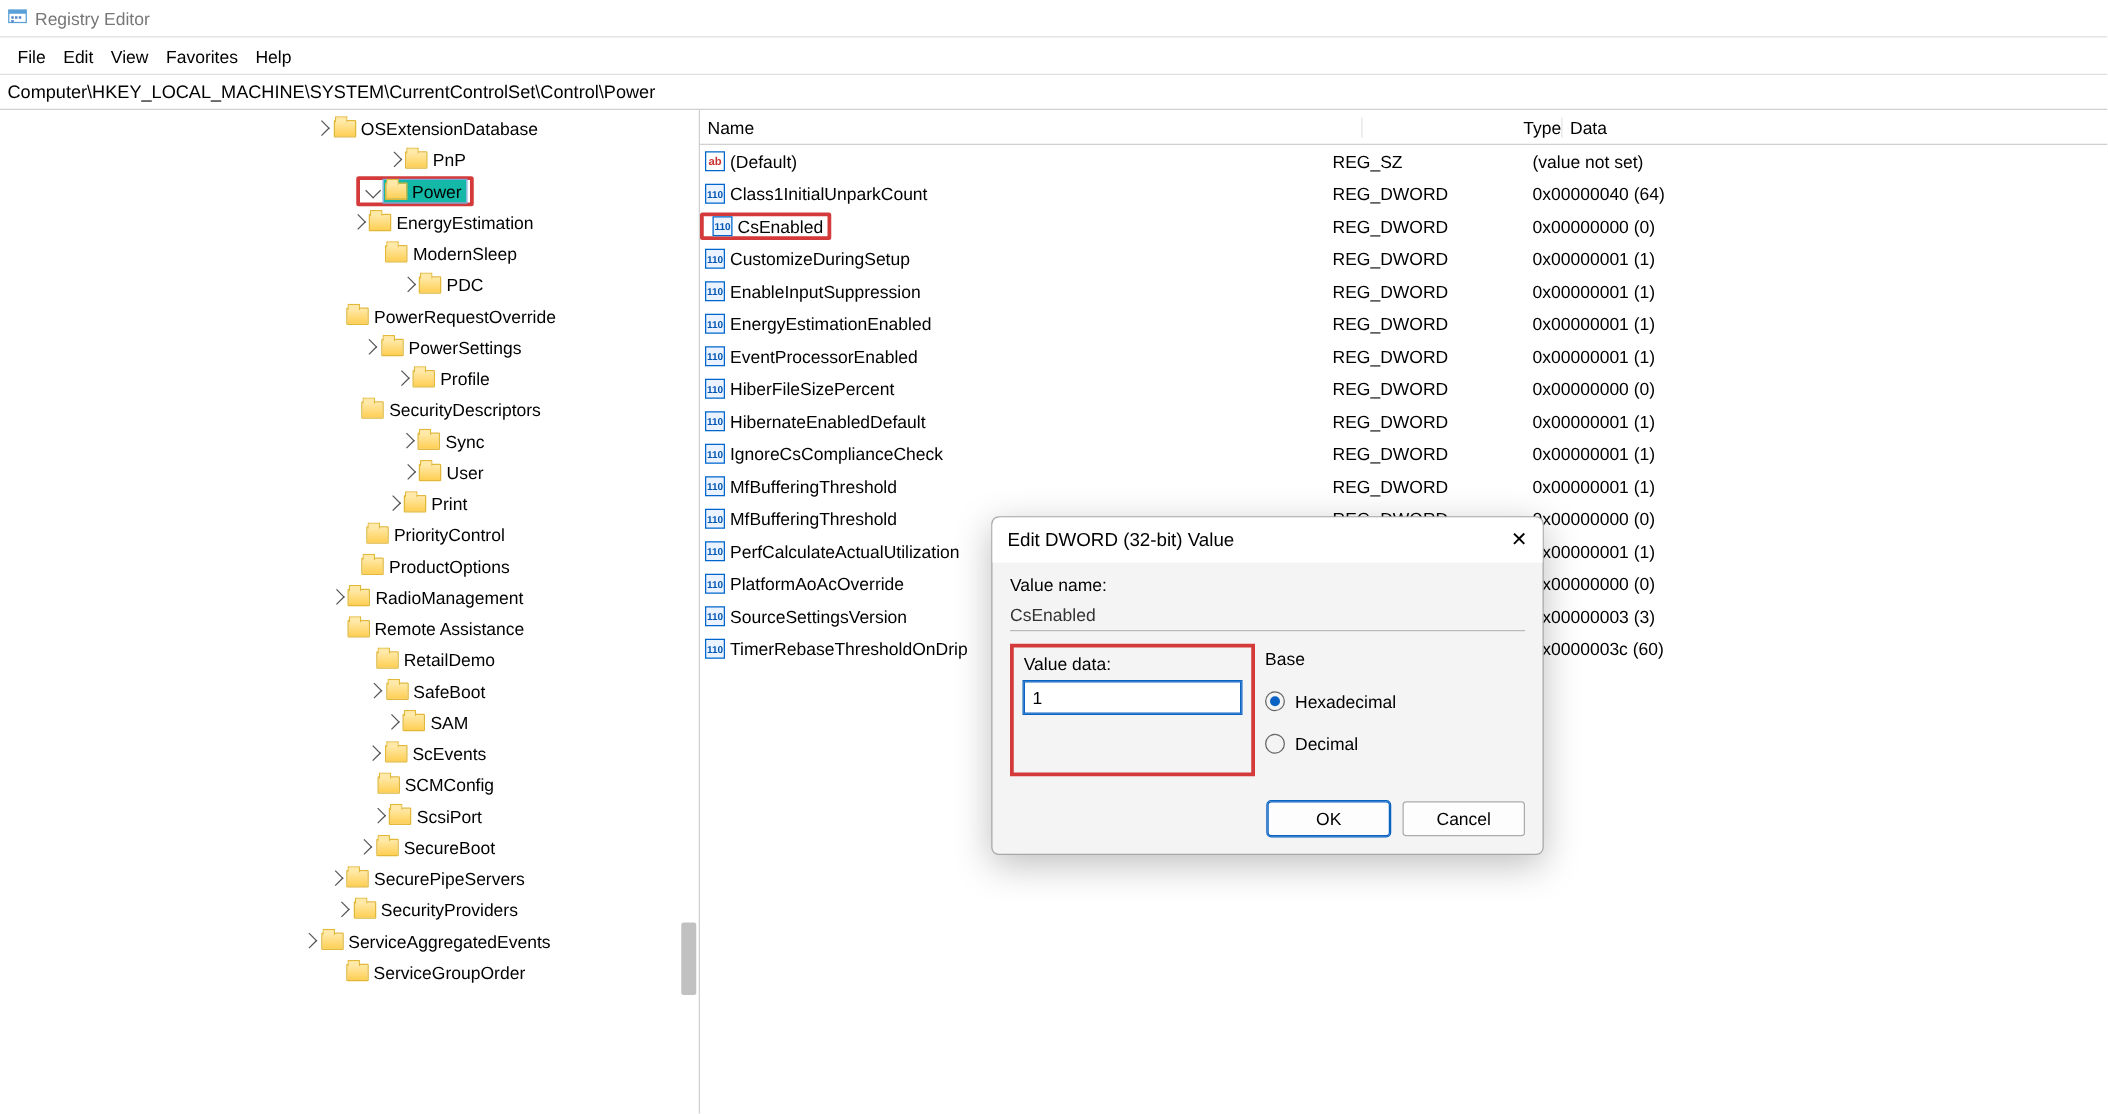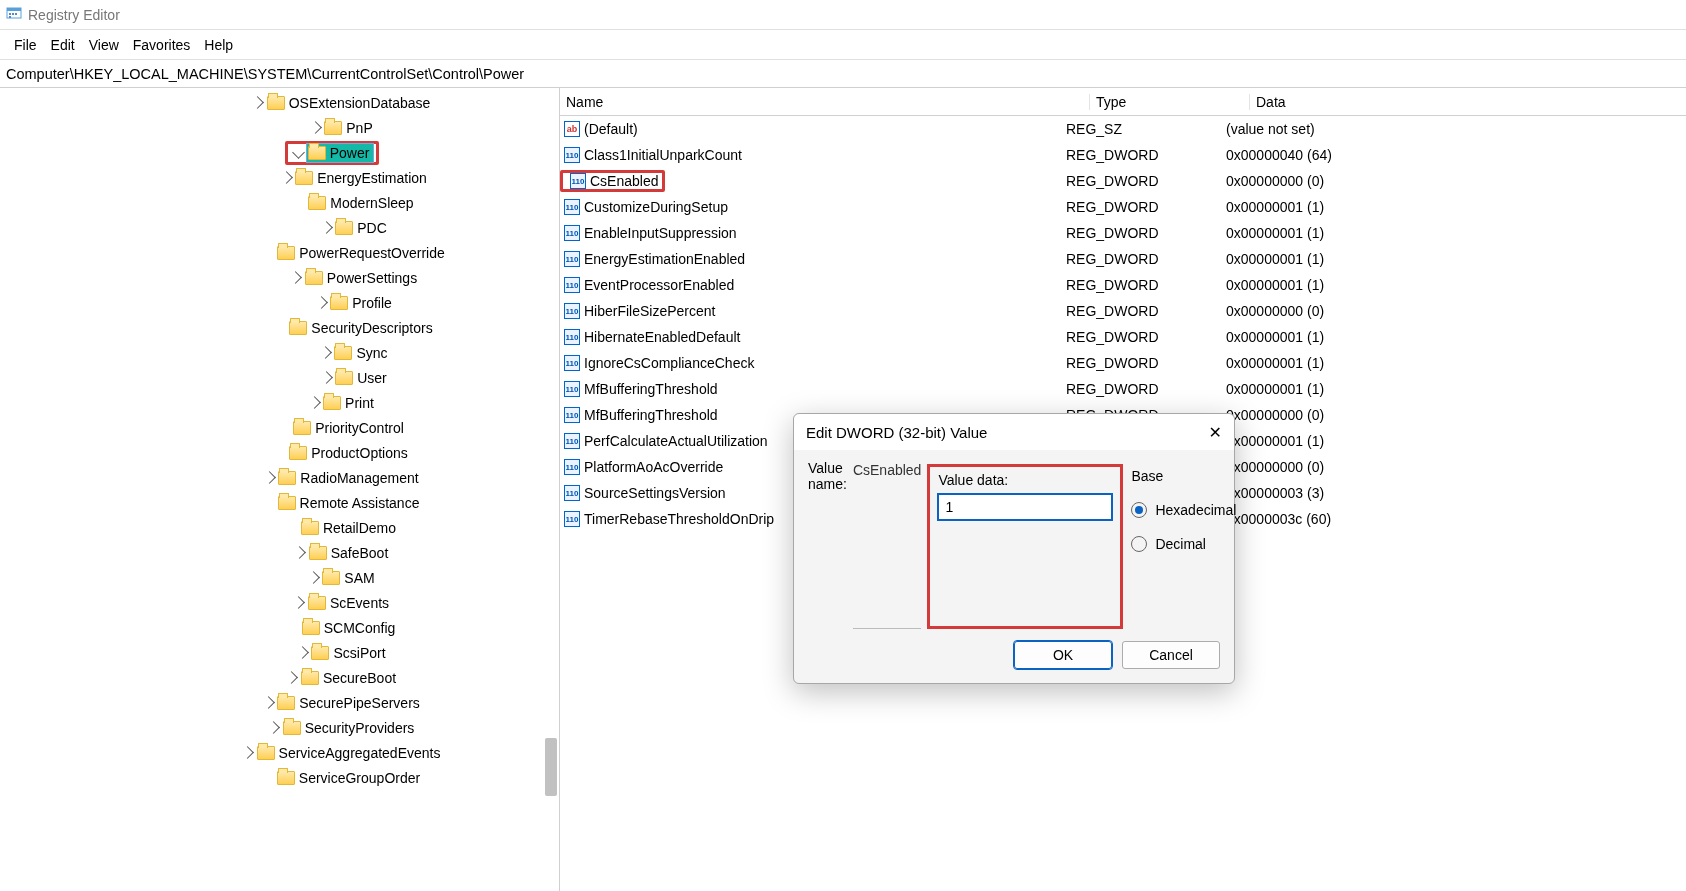--- a/index.html
+++ b/index.html
@@ -76,21 +76,21 @@
   
   .highlight-box { border: 3px solid #d43a3a; padding: 0 3px; border-radius:2px; display:inline-flex; align-items:center; }
   
   .list-pane { flex: 1; display: flex; flex-direction: column; min-width: 0; position: relative; }
   .list-header {
     display: flex; height: 28px; align-items: center;
     border-bottom: 1px solid #d0d0d0;
     font-weight: 400;
   }
   .col-name { width: 530px; padding-left: 6px; border-right: 1px solid #e4e4e4; }
-  .col-type { width: 160px; padding-left: 6px; border-right: 1px solid #e4e4e4; }
+  .col-type { width: 160px; padding-left: 6px; border-right: 1px solid #e4e4e4; text-align: right; }
   .col-data { flex: 1; padding-left: 6px; }
   .list-body { flex:1; overflow: visible; }
   .list-row {
     display:flex; align-items:center; height:26px;
   }
   .val-icon {
     width:16px; height:16px; margin: 0 4px 0 4px;
     display:inline-flex; align-items:center; justify-content:center;
   }
   .reg-sz {
@@ -116,21 +116,21 @@
     display: flex; flex-direction: column;
     z-index: 100;
   }
   .dlg-title {
     background:#fff; height:36px; display:flex; align-items:center;
     padding: 0 12px; border-radius:6px 6px 0 0;
     justify-content: space-between;
     font-size: 15px;
   }
   .dlg-close { font-size:16px; cursor:default; }
-  .dlg-body { padding: 10px 14px 12px 14px; flex:1; display:flex; flex-direction:row; gap:6px; }
+  .dlg-body { padding: 10px 14px 12px 14px; flex:1; display:flex; flex-direction:column; gap:6px; }
   .dlg-label { font-size: 14px; }
   .value-name-display {
     border-bottom:1px solid #bbb; background:#fff0; padding: 2px 0 4px 0;
     color:#333; width:100%;
   }
   .dlg-row2 { display:flex; gap: 8px; margin-top: 4px; }
   .value-data-box {
     border: 3px solid #d43a3a; padding: 5px 8px 12px 8px;
     flex: 0 0 196px;
   }

